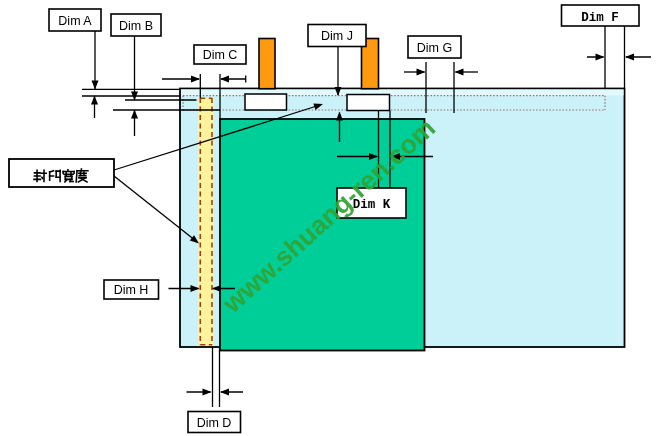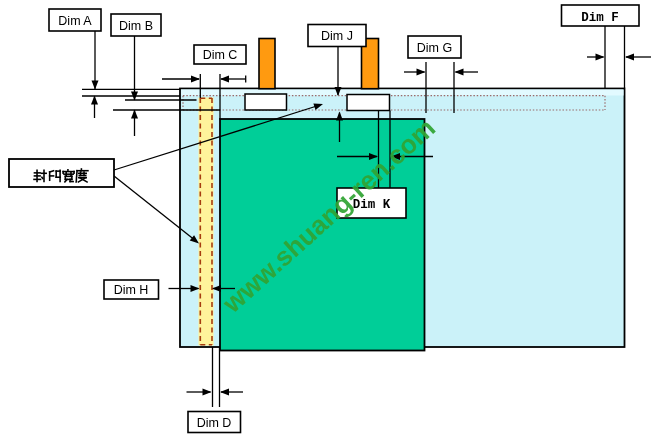--- a/index.html
+++ b/index.html
@@ -1,16 +1,16 @@
 <!DOCTYPE html>
 <html><head>
 <meta charset="utf-8">
 <style>
 html,body{margin:0;padding:0;background:#ffffff;}
-#canvas{position:relative;width:656px;height:436px;background:#ffffff;overflow:hidden;}
+#canvas{position:relative;width:656px;height:436px;background:#ffffff;overflow:hidden;border-radius:7px;}
 svg{position:absolute;top:0;left:0;}
 </style>
 </head>
 <body>
 <div id="canvas">
 <svg width="656" height="436" viewBox="0 0 656 436" font-family="Liberation Sans, sans-serif">
 
   <rect x="180" y="88.5" width="444.5" height="258.5" fill="#cbf2f9" stroke="#000" stroke-width="1.8"></rect>
   <rect x="181" y="89.5" width="442.5" height="6" fill="#e2faff"></rect>
 

